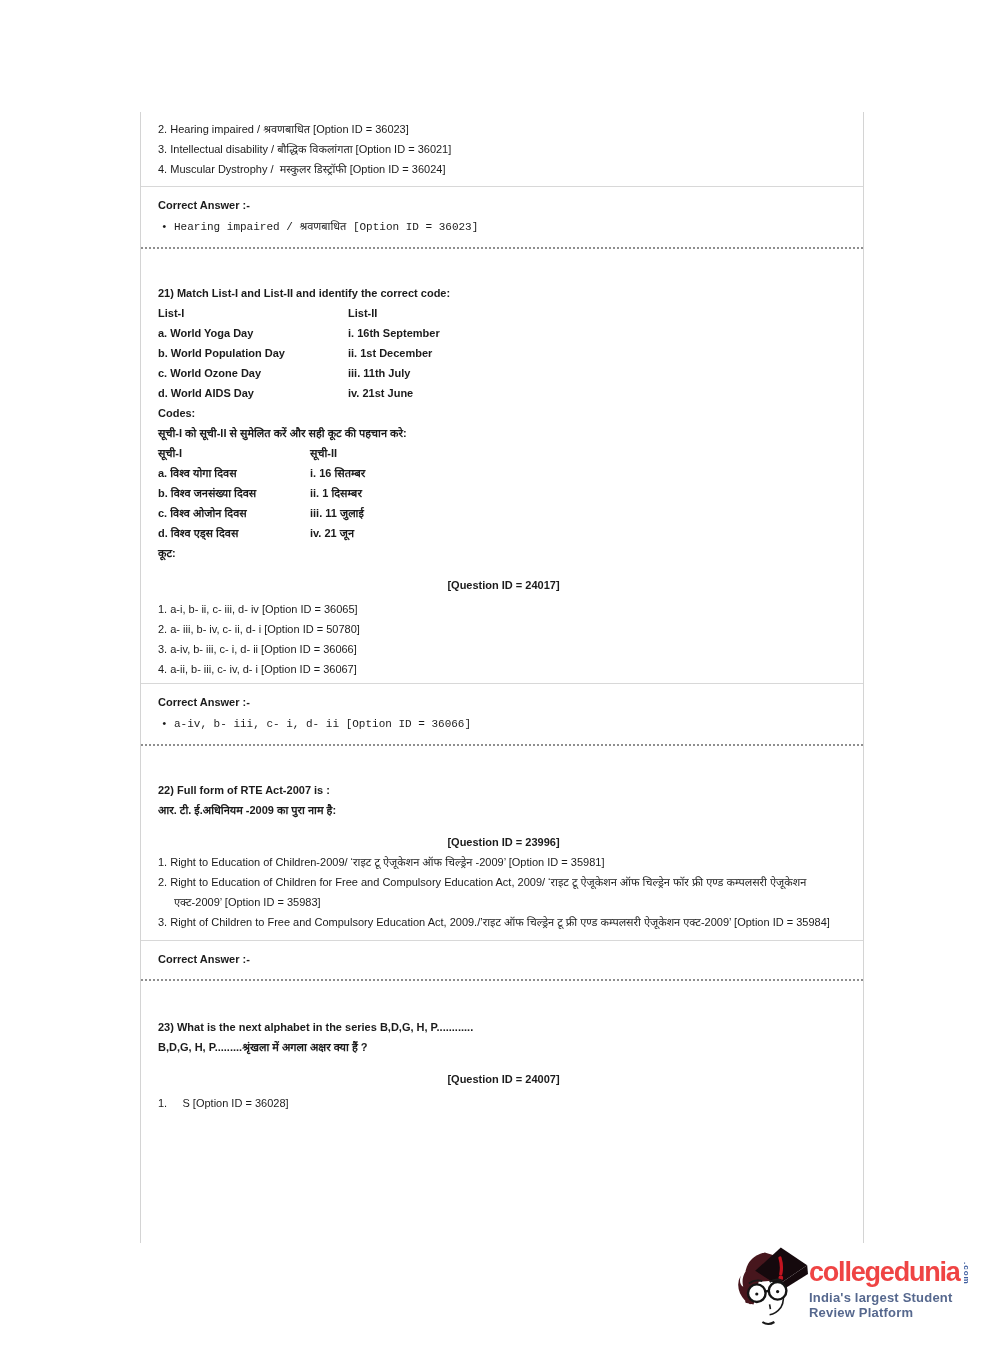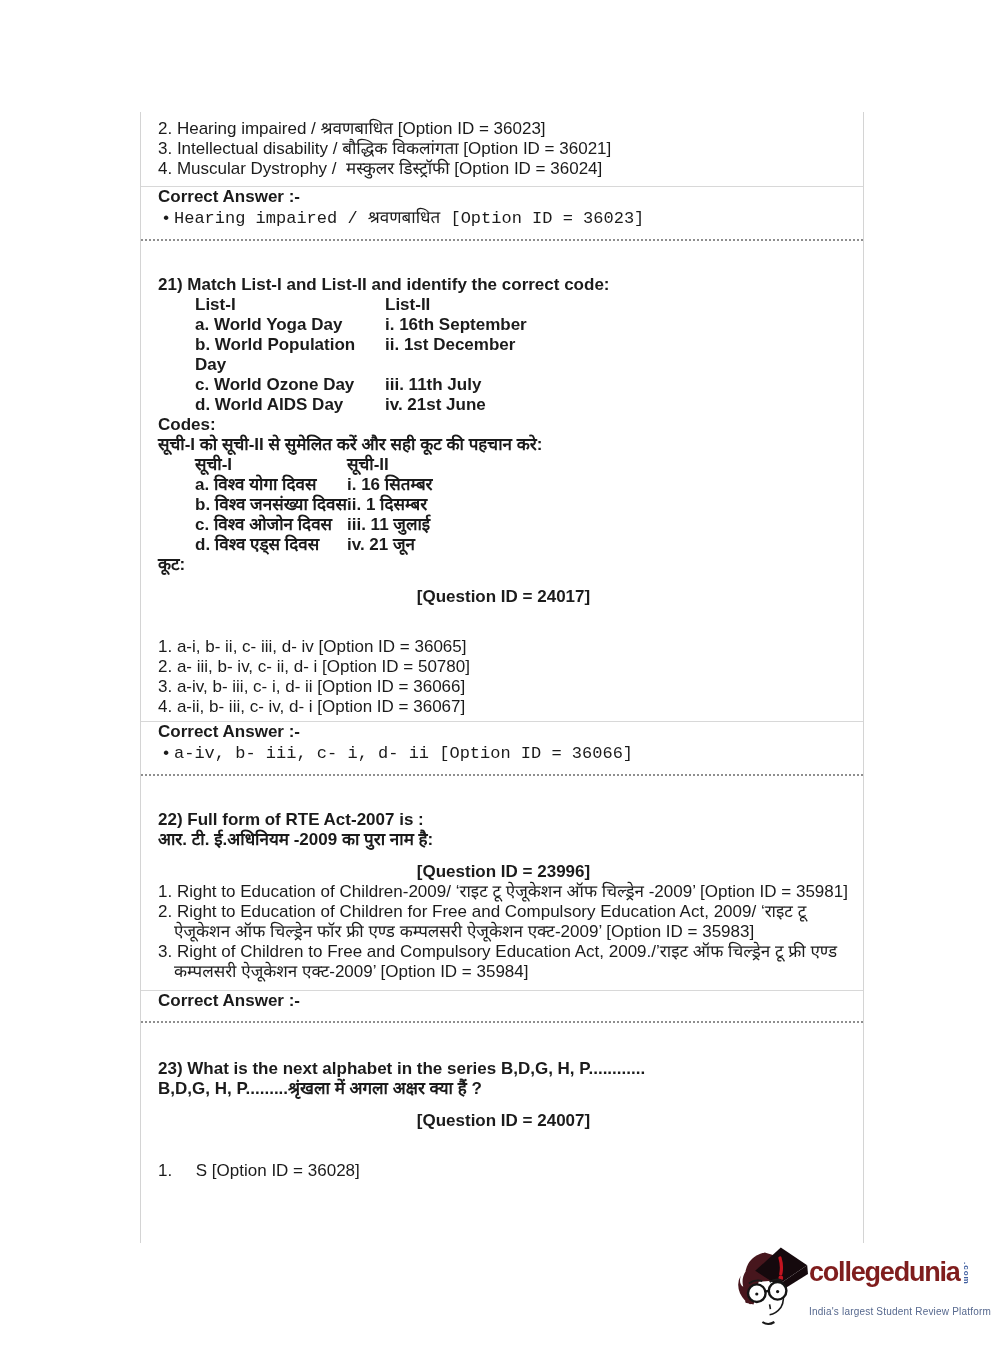--- a/index.html
+++ b/index.html
@@ -7,58 +7,58 @@
     width:1001px; height:1356px; background:#ffffff;
     font-family:"Liberation Sans","DejaVu Sans",sans-serif;
     color:#1b1b1b;
     -webkit-font-smoothing:antialiased;
   }
   .sheet { position:relative; width:1001px; height:1356px; background:#fff; overflow:hidden; }
 
   .content-box {
     position:absolute; left:140px; top:112px; width:722px; height:1131px;
     border-left:1px solid #d4d4d4; border-right:1px solid #d4d4d4;
-    overflow:hidden; font-size:17px; line-height:20px; background:#fff;
+    overflow:hidden; font-size:11px; line-height:20px; background:#fff;
   }
 
   .opts-top { padding:7px 14px 7px 17px; }
 
   .answer-block {
     border-top:1px solid #d8d8d8;
     border-bottom:2px dotted #8f8f8f;
-    padding:0 14px 10px 17px;
+    padding:8px 14px 10px 17px;
   }
   .answer-label { font-weight:bold; }
   .answer-item { position:relative; padding-left:16px; margin-top:2px;font-family:Liberation Mono, monospace; }
   .answer-item::before { content:"•"; position:absolute; left:3px; top:0; }
 
   .qblock { padding-left:17px; padding-right:14px; }
   .qblock.q21 { padding-top:34px; padding-bottom:4px; }
   .qblock.q22 { padding-top:34px; padding-bottom:8px; }
   .qblock.q23 { padding-top:36px; padding-bottom:8px; }
 
   .qtitle { font-weight:bold; }
   .match-table .row { display:flex; font-weight:bold; }
-  .match-table .c1 { flex:none;margin-left:37px; }
+  .match-table .c1 { flex:none; }
   .match-en .c1 { width:190px; }
   .match-hi .c1 { width:152px; }
   .bold-line { font-weight:bold; }
   .qid { font-weight:bold; margin-top:12px;text-align:center; }
-  .opts { margin-top:30px; }
+  .opts { margin-top:4px; }
   .opts.tight { margin-top:0; }
   .opt { padding-left:16px; text-indent:-16px; white-space:pre-wrap; }
 
   
   .logo { position:absolute; left:736px; top:1242px; display:flex; align-items:flex-start; }
   .mascot { flex:none; }
   .logo-text { margin-top:17px; margin-left:1px; }
   .brand-row { display:flex; align-items:flex-start; }
   .brand { font-weight:bold; font-size:27px; line-height:27px; letter-spacing:-1.2px; }
   .brand-domain { writing-mode:vertical-rl; font-size:8px; font-weight:bold; margin-left:2px; margin-top:3px; letter-spacing:1px; }
-  .tagline { font-size:10px; font-weight:normal; letter-spacing:0.2px; margin-top:20px; }
+  .tagline { font-size:13px; font-weight:bold; letter-spacing:0.2px; margin-top:4px; }
 </style>
 </head>
 <body>
 
 <div class="sheet">
 
   <div class="content-box">
 
     <section class="opts-top">
       <div class="opt">2. Hearing impaired / श्रवणबाधित [Option ID = 36023]</div>
@@ -188,20 +188,20 @@
       <line x1="36" y1="62" x2="42" y2="61" stroke="#141414" stroke-width="3"></line>
       <circle cx="26" cy="65" r="2" fill="#141414"></circle>
       <circle cx="52" cy="62" r="2" fill="#141414"></circle>
 
       <path d="M42 78 L43 84" fill="none" stroke="#1a1a1a" stroke-width="2"></path>
 
       <path d="M33 100 Q40 105 48 100" fill="none" stroke="#1a1a1a" stroke-width="2.6"></path>
     </svg>
     <div class="logo-text">
       <div class="brand-row">
-        <span class="brand" style="color:#7f1d1d;">collegedunia</span>
+        <span class="brand" style="color:#ef4444;">collegedunia</span>
         <span class="brand-domain" style="color:#3d5c9e;">.com</span>
       </div>
       <div class="tagline" style="color:#56688e;">India's largest Student Review Platform</div>
     </div>
   </div>
 
 </div>
 
 </body></html>

